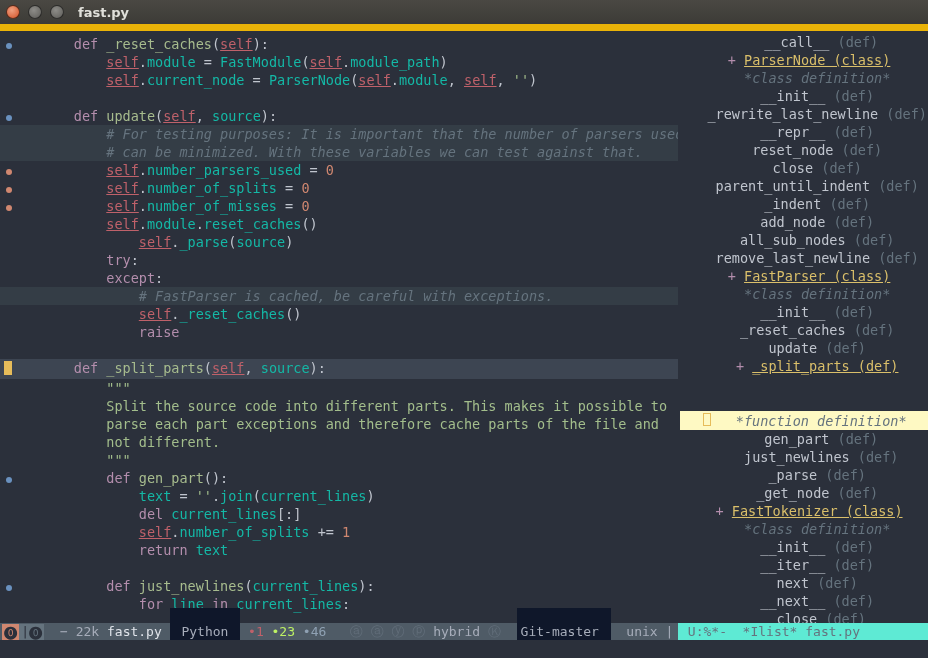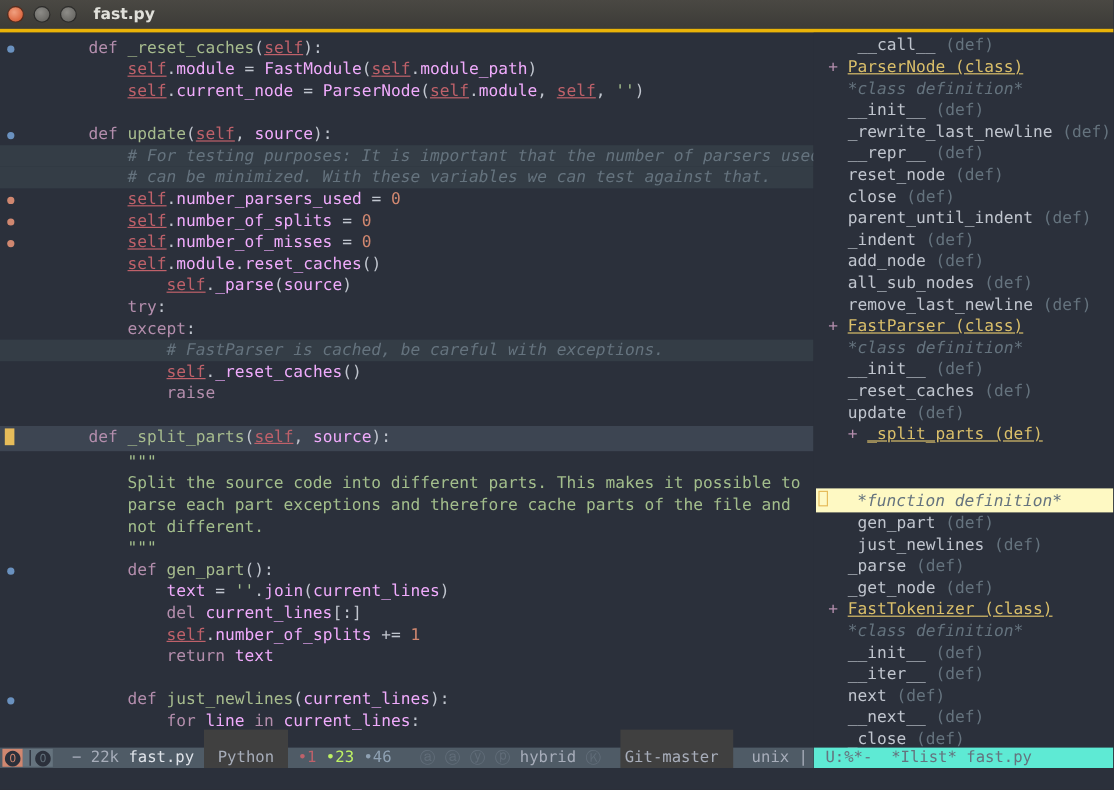--- a/index.html
+++ b/index.html
@@ -23,24 +23,24 @@
 }
 .wm-btn { width:14px;height:14px;border-radius:50%;display:inline-block;border:1px solid rgba(0,0,0,.6); }
 .wm-close { background:radial-gradient(circle at 40% 35%,#f0a080,#d35026); }
 .wm-grey { background:radial-gradient(circle at 40% 35%,#8d8c88,#5d5c58); }
 .titlebar-title { margin-left:6px;color:#e0e0da;font-weight:bold;font-size:13px;font-family:"DejaVu Sans",sans-serif;}
 .workarea {
   flex:1;
   display:flex;
   overflow:hidden;
   background:#2b303b;
-  border-top:3px solid #eab308;
+  border-top:7px solid #eab308;
 }
 .pane-left { flex:1; display:flex; flex-direction:column; overflow:hidden;}
-.pane-right { width:250px; display:flex; flex-direction:column; background:#2b303b; overflow:hidden;}
+.pane-right { width:250px; display:flex; flex-direction:column; background:#2b303b; overflow:hidden;text-align:center;}
 .code-area { flex:1; padding-top:4px; overflow:hidden;}
 .code-line {
   display:flex;
   align-items:flex-start;
   line-height:18px;
   white-space:pre;
   padding-left:4px;
 }
 .gutter { width:14px; flex:none;}
 .dot { display:inline-block;width:6px;height:6px;border-radius:50%;margin:6px 0 0 2px;}
@@ -48,40 +48,40 @@
 .dot-orange { background:#d08770;}
 .cursor-mark { display:inline-block;width:8px;height:14px;background:#e6bc5a;margin-top:2px;}
 .cursor-mark-hollow { display:inline-block;width:8px;height:13px;border:1px solid #e6bc5a;margin-top:2px;}
 .gutter-bar { width:3px; flex:none;}
 .bar-orange { background:#d08770;}
 .code-text { padding-left:4px;}
 .line-hl-light { background:#343d46;}
 .line-hl-strong { background:rgba(76,88,102,.55);}
 .kw { color:#b48ead;}
 .fn { color:#a7bc8e;}
-.nm { color:#f0abfc;}
+.nm { color:#14b8a6;}
 .sf { color:#bf616a;text-decoration:underline;}
 .op { color:#c0c5ce;}
 .st { color:#a3be8c;}
 .cm { color:#65737e;font-style:italic;}
 .nu { color:#d08770;}
 .outline { flex:1; padding:2px 0 0 2px; line-height:18px; overflow:hidden;}
 .ol-row { white-space:pre; padding-left:2px;}
 .ol-sym { color:#b48ead;}
 .ol-hd { color:#dabf6a; text-decoration:underline;}
 .ol-def { color:#65737e; font-style:italic;}
 .ol-nm { color:#c0c5ce;}
 .ol-k { color:#65737e;}
 .ol-hl { background:#fef9c3;margin-top:36px;}
 .modeline { height:17px; background:#4f5b66; color:#a7adba; display:flex; align-items:center; font-size:13px; white-space:pre; padding:0 2px;}
 .modeline-inactive { background:#5eead4; color:#65737e;}
 .ml-warn { background:#d08770;color:#2b303b;padding:0 2px;}
 .ml-info { background:#65737e;color:#2b303b;padding:0 2px;}
 .ml-file { color:#e0e4ea;}
-.ml-mode { background:#404040;color:#a7adba;padding:16px 4px;}
+.ml-mode { background:#0f172a;color:#a7adba;padding:16px 4px;}
 .ml-fly-r { color:#bf616a;}
 .ml-fly-o { color:#bef264;}
 .ml-fly-b { color:#8fa1b3;}
 .ml-dim { color:#616d79;}
 .minibuf { height:18px; background:#2b303b;}
 </style>
 </head>
 <body>
 
 <div class="titlebar">

